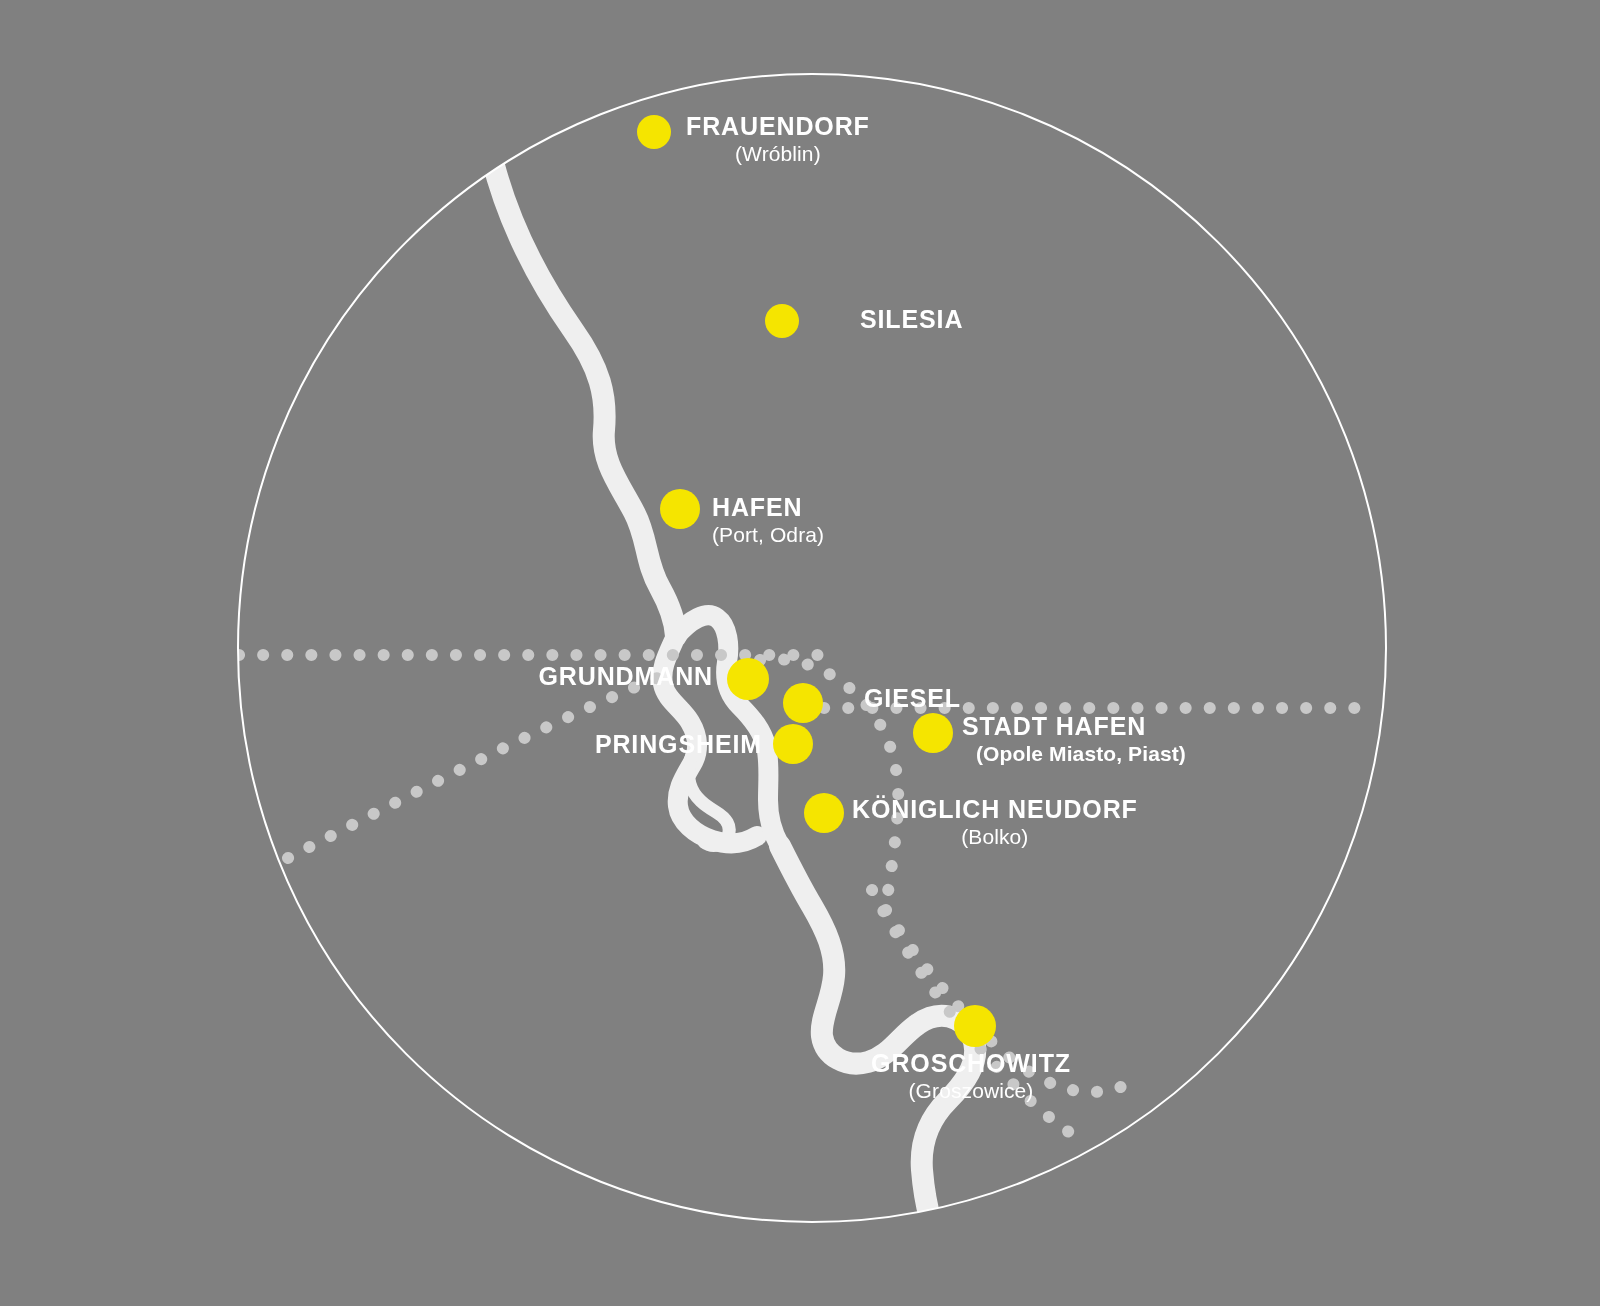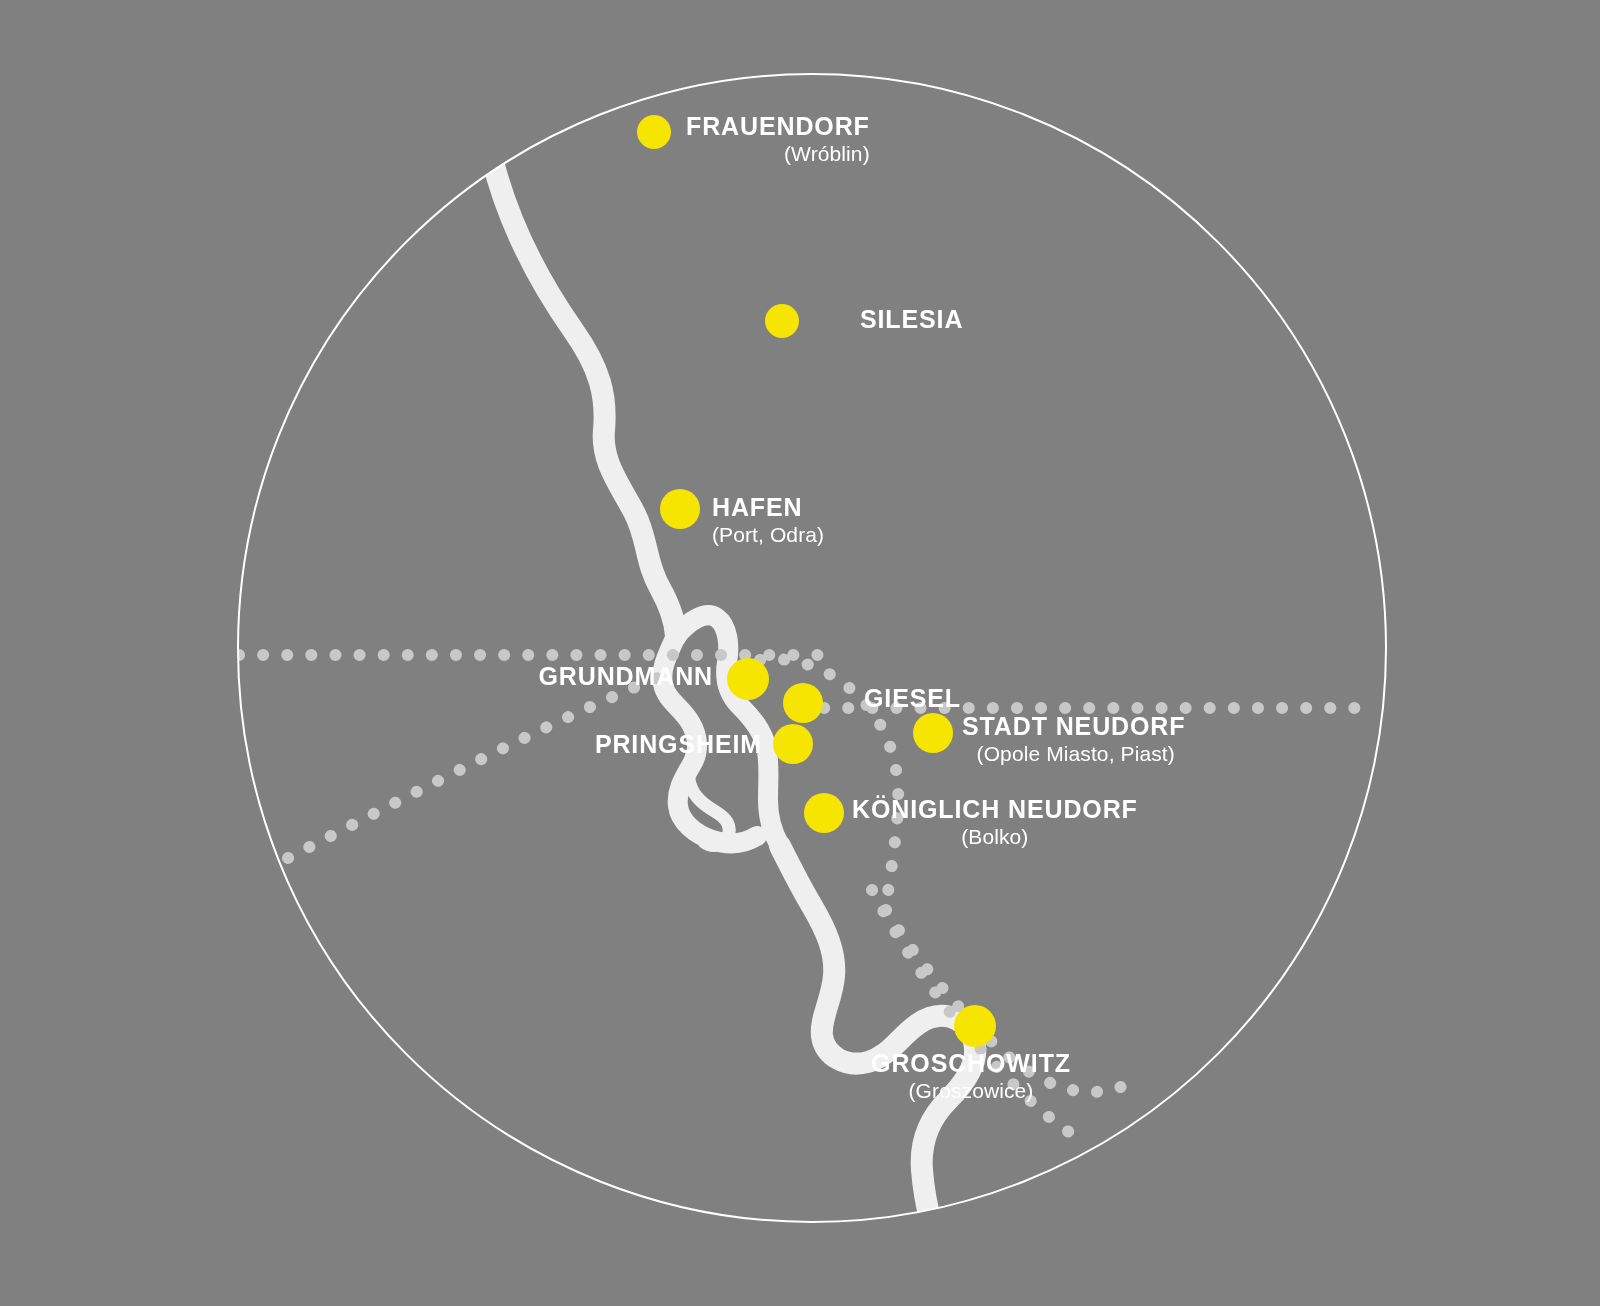--- a/index.html
+++ b/index.html
@@ -154,38 +154,38 @@
         </g>
 
     </g>
 
     <circle id="boundary-circle" cx="812" cy="648" r="574" fill="none" stroke="#ffffff" stroke-width="2"></circle>
   </svg>
 
   <div class="label-layer" id="label-layer">
       <div class="place-label align-left" style="left: 686px; top: 113px;">
         <span class="pl-name">FRAUENDORF</span>
-        <span class="pl-alt" style="text-align: right; display: block; padding-right: 0px; margin-left: 0px;">(Wróblin)</span>
+        <span class="pl-alt" style="text-align: center; display: block; padding-right: 0px; margin-left: 0px;">(Wróblin)</span>
       </div>
       <div class="place-label align-left" style="left: 812px; top: 306px; margin-left: 48px;">
         <span class="pl-name">SILESIA</span>
       </div>
       <div class="place-label align-left" style="left: 712px; top: 494px;">
         <span class="pl-name">HAFEN</span>
         <span class="pl-alt" style="text-align: right; display: block; padding-right: 0px; margin-left: 0px;">(Port, Odra)</span>
       </div>
       <div class="place-label align-right" style="left: 713px; top: 663px;">
         <span class="pl-name">GRUNDMANN</span>
       </div>
       <div class="place-label align-left" style="left: 864px; top: 685px;">
         <span class="pl-name">GIESEL</span>
       </div>
       <div class="place-label align-left" style="left: 962px; top: 713px;">
-        <span class="pl-name">STADT NEUDORF</span>
-        <span class="pl-alt" style="text-align: center; display: block; padding-right: 0px; margin-left: 4px;">(Opole Miasto, Piast)</span>
+        <span class="pl-name">STADT HAFEN</span>
+        <span class="pl-alt" style="text-align: center; display: block; padding-right: 0px; margin-left: 14px; font-weight: bold;">(Opole Miasto, Piast)</span>
       </div>
       <div class="place-label align-right" style="left: 762px; top: 731px;">
         <span class="pl-name">PRINGSHEIM</span>
       </div>
       <div class="place-label align-center" style="left: 971px; top: 1050px;">
         <span class="pl-name">GROSCHOWITZ</span>
         <span class="pl-alt" style="text-align: center;">(Groszowice)</span>
       </div>
       <div class="place-label align-left" style="left: 852px; top: 796px;">
         <span class="pl-name">KÖNIGLICH NEUDORF</span>

